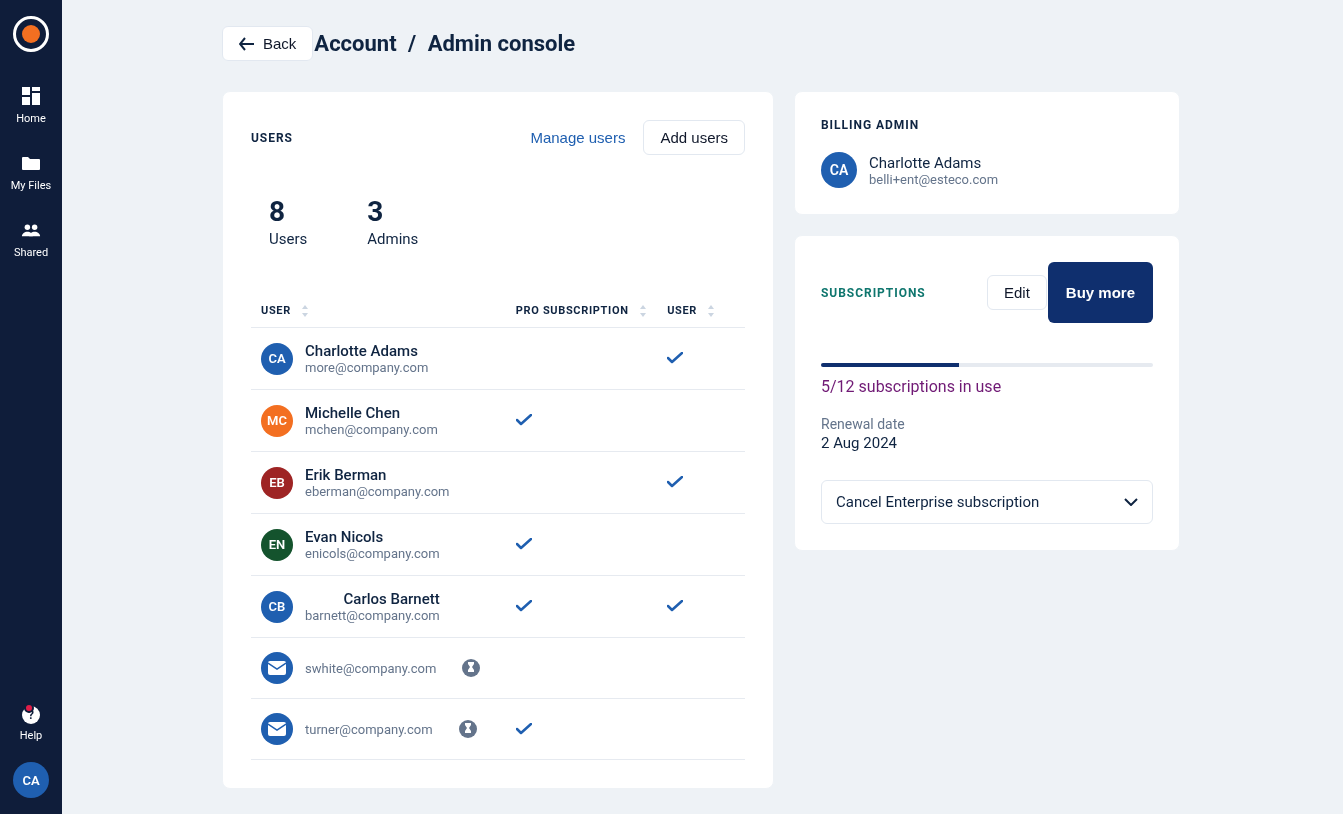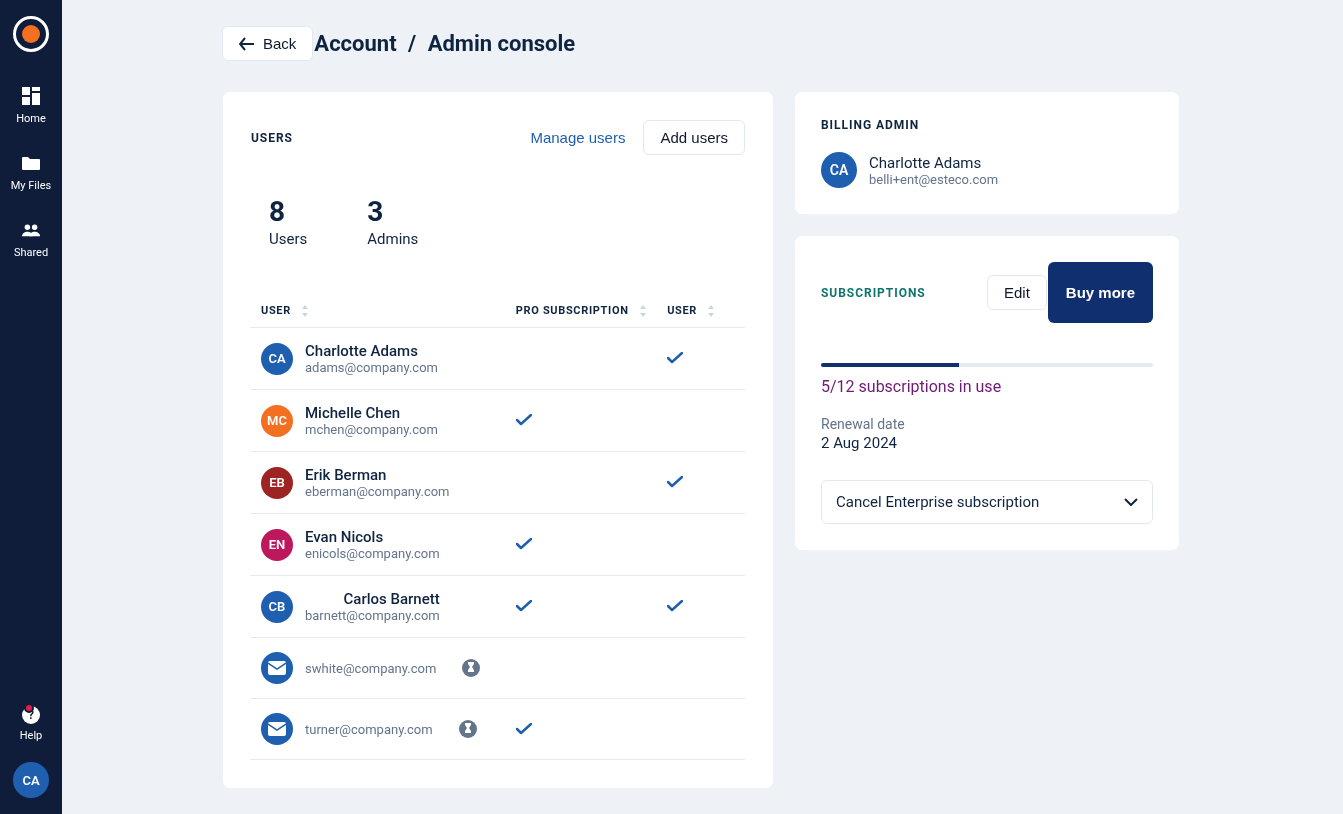--- a/index.html
+++ b/index.html
@@ -231,21 +231,21 @@
               </th>
             </tr>
           </thead>
           <tbody id="users-tbody">
               <tr>
                 <td style="padding-left: 10px;">
                   <div class="user-cell">
                     <div class="av" style="background: rgb(31, 95, 176);">CA</div>
                     <div>
                       <div class="user-name">Charlotte Adams</div>
-                      <div class="user-email">adams@company.com</div>
+                      <div class="user-email">more@company.com</div>
                     </div>
                   </div>
                 </td>
                 <td class="center"></td>
                 <td class="center"><span class="check">
                     <svg width="16" height="12" viewBox="0 0 16 12" fill="none" stroke="#1f5fb0" stroke-width="2.5" stroke-linecap="round" stroke-linejoin="round">
                       <path d="M1 6l4 4L15 1"></path>
                     </svg>
                   </span></td>
               </tr>
@@ -279,21 +279,21 @@
                 <td class="center"></td>
                 <td class="center"><span class="check">
                     <svg width="16" height="12" viewBox="0 0 16 12" fill="none" stroke="#1f5fb0" stroke-width="2.5" stroke-linecap="round" stroke-linejoin="round">
                       <path d="M1 6l4 4L15 1"></path>
                     </svg>
                   </span></td>
               </tr>
               <tr>
                 <td style="padding-left: 10px;">
                   <div class="user-cell">
-                    <div class="av" style="background: #be185d;">EN</div>
+                    <div class="av" style="background: #14532d;">EN</div>
                     <div>
                       <div class="user-name">Evan Nicols</div>
                       <div class="user-email">enicols@company.com</div>
                     </div>
                   </div>
                 </td>
                 <td class="center"><span class="check">
                     <svg width="16" height="12" viewBox="0 0 16 12" fill="none" stroke="#1f5fb0" stroke-width="2.5" stroke-linecap="round" stroke-linejoin="round">
                       <path d="M1 6l4 4L15 1"></path>
                     </svg>

